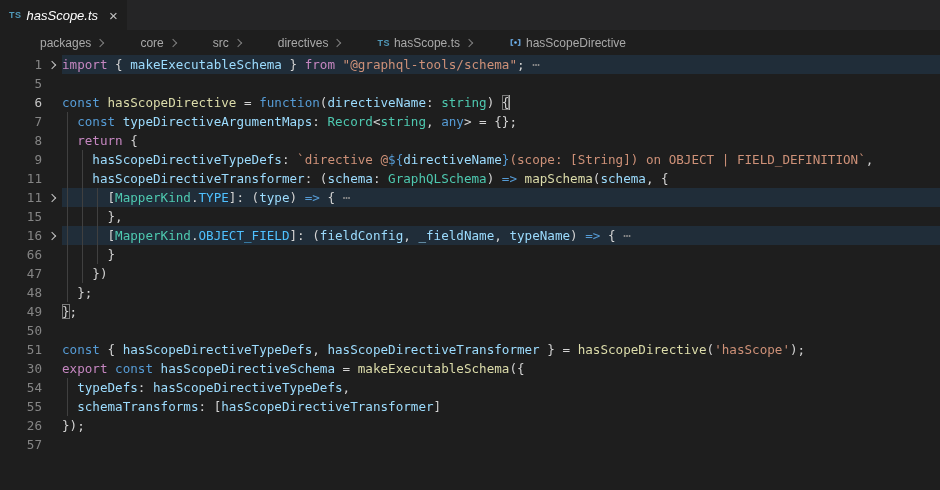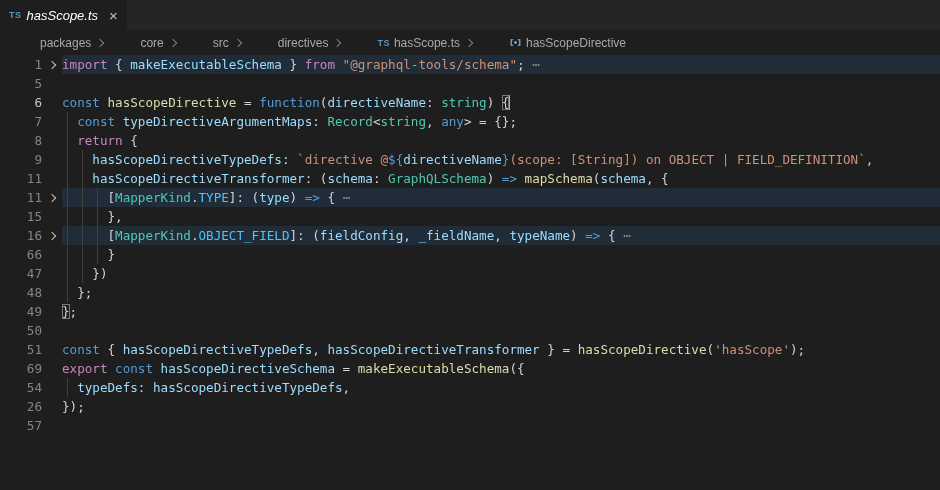--- a/index.html
+++ b/index.html
@@ -164,28 +164,33 @@
           <div class="lnum">50</div>
           <div class="lfold"></div>
           <div class="lcontent"><span class="ltext"></span></div>
         </div>
         <div class="line">
           <div class="lnum">51</div>
           <div class="lfold"></div>
           <div class="lcontent"><span class="ltext"><span class="tok-kw2">const</span><span class="tok-pun"> { </span><span class="tok-var">hasScopeDirectiveTypeDefs</span><span class="tok-pun">, </span><span class="tok-var">hasScopeDirectiveTransformer</span><span class="tok-pun"> } = </span><span class="tok-fn">hasScopeDirective</span><span class="tok-pun">(</span><span class="tok-str">'hasScope'</span><span class="tok-pun">);</span></span></div>
         </div>
         <div class="line">
-          <div class="lnum">69</div>
+          <div class="lnum">30</div>
           <div class="lfold"></div>
           <div class="lcontent"><span class="ltext"><span class="tok-kw1">export</span><span class="tok-pun"> </span><span class="tok-kw2">const</span><span class="tok-pun"> </span><span class="tok-var">hasScopeDirectiveSchema</span><span class="tok-pun"> = </span><span class="tok-fn">makeExecutableSchema</span><span class="tok-pun">({</span></span></div>
         </div>
         <div class="line">
           <div class="lnum">54</div>
           <div class="lfold"></div>
           <div class="lcontent"><span class="guide" style="left: 4.5px;"></span><span class="ltext"><span class="tok-pun">  </span><span class="tok-var">typeDefs</span><span class="tok-pun">: </span><span class="tok-var">hasScopeDirectiveTypeDefs</span><span class="tok-pun">,</span></span></div>
+        </div>
+        <div class="line">
+          <div class="lnum">55</div>
+          <div class="lfold"></div>
+          <div class="lcontent"><span class="guide" style="left: 4.5px;"></span><span class="ltext"><span class="tok-pun">  </span><span class="tok-var">schemaTransforms</span><span class="tok-pun">: [</span><span class="tok-var">hasScopeDirectiveTransformer</span><span class="tok-pun">]</span></span></div>
         </div>
         <div class="line">
           <div class="lnum">26</div>
           <div class="lfold"></div>
           <div class="lcontent"><span class="ltext"><span class="tok-pun">});</span></span></div>
         </div>
         <div class="line">
           <div class="lnum">57</div>
           <div class="lfold"></div>
           <div class="lcontent"><span class="ltext"></span></div>

